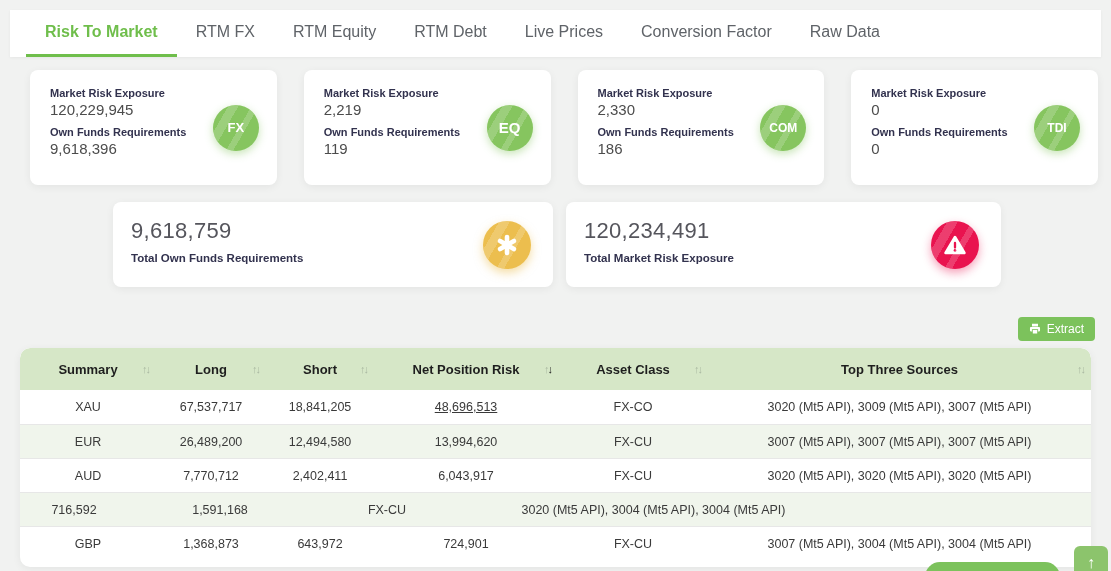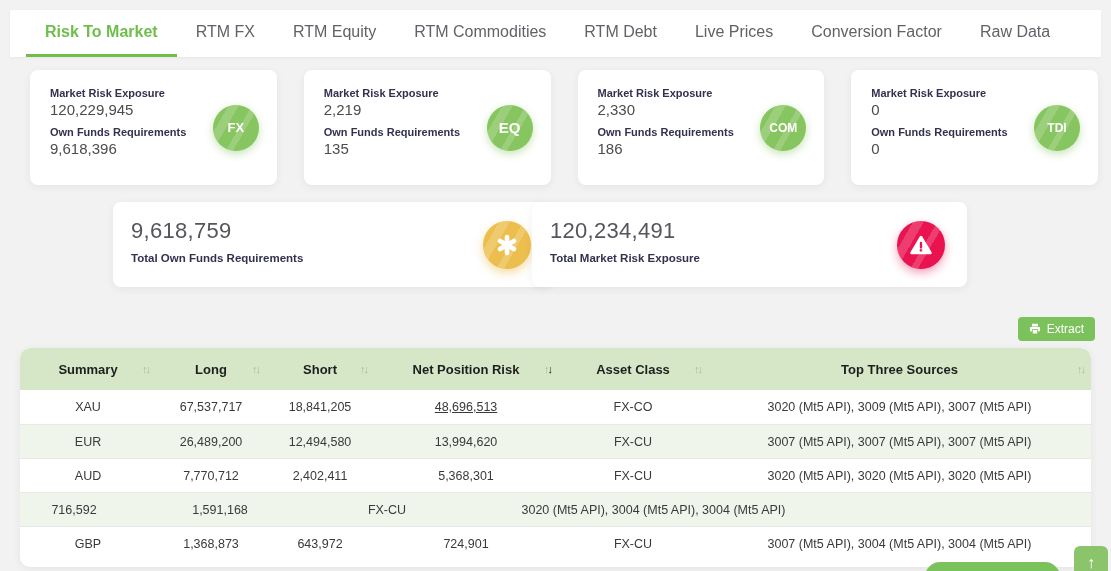--- a/index.html
+++ b/index.html
@@ -87,42 +87,41 @@
   }
   svg{display:block;}
 </style>
 </head>
 <body>
 
 <nav class="tabbar">
     <div class="tab active">Risk To Market</div>
     <div class="tab">RTM FX</div>
     <div class="tab">RTM Equity</div>
-    <div class="tab">RTM Commodities</div>
     <div class="tab">RTM Debt</div>
     <div class="tab">Live Prices</div>
     <div class="tab">Conversion Factor</div>
     <div class="tab">Raw Data</div>
   </nav>
 
 <div class="row1">
     <div class="xcard">
       <div class="xlabel">Market Risk Exposure</div>
       <div class="xvalue">120,229,945</div>
       <div class="xlabel">Own Funds Requirements</div>
       <div class="xvalue">9,618,396</div>
       <div class="badge" style="font-size: 13px;">
         <span style="position: relative; z-index: 1;">FX</span>
       </div>
     </div>
     <div class="xcard">
       <div class="xlabel">Market Risk Exposure</div>
       <div class="xvalue">2,219</div>
       <div class="xlabel">Own Funds Requirements</div>
-      <div class="xvalue">135</div>
+      <div class="xvalue">119</div>
       <div class="badge" style="font-size: 15px;">
         <span style="position: relative; z-index: 1;">EQ</span>
       </div>
     </div>
     <div class="xcard">
       <div class="xlabel">Market Risk Exposure</div>
       <div class="xvalue">2,330</div>
       <div class="xlabel">Own Funds Requirements</div>
       <div class="xvalue">186</div>
       <div class="badge" style="font-size: 12px;">
@@ -147,21 +146,21 @@
     <svg width="22" height="22" viewBox="0 0 22 22">
       <g stroke="#fff" stroke-width="4.6" stroke-linecap="round">
         <line x1="11" y1="3" x2="11" y2="19"></line>
         <line x1="4.1" y1="7" x2="17.9" y2="15"></line>
         <line x1="17.9" y1="7" x2="4.1" y2="15"></line>
       </g>
     </svg>
   </div>
 </div>
 
-<div class="scard" style="left:532px;width:435px;">
+<div class="scard" style="left:566px;width:435px;">
   <div class="svalue">120,234,491</div>
   <div class="slabel">Total Market Risk Exposure</div>
   <div class="bigicon red">
     <svg width="24" height="24" viewBox="0 0 24 24">
       <path d="M12 4 L21.5 20 H2.5 Z" fill="#fff" stroke="#fff" stroke-width="2.5" stroke-linejoin="round"></path>
       <line x1="12" y1="10" x2="12" y2="14.6" stroke="#e9134f" stroke-width="2.3" stroke-linecap="round"></line>
       <circle cx="12" cy="17.4" r="1.35" fill="#e9134f"></circle>
     </svg>
   </div>
 </div>
@@ -218,21 +217,21 @@
         <div class="td" style="width: 110px;">26,489,200</div>
         <div class="td" style="width: 108px;">12,494,580</div>
         <div class="td" style="width: 184px;">13,994,620</div>
         <div class="td" style="width: 150px;">FX-CU</div>
         <div class="td" style="width: 383px;">3007 (Mt5 API), 3007 (Mt5 API), 3007 (Mt5 API)</div>
       </div>
       <div class="tr">
         <div class="td" style="width: 136px;">AUD</div>
         <div class="td" style="width: 110px;">7,770,712</div>
         <div class="td" style="width: 108px;">2,402,411</div>
-        <div class="td" style="width: 184px;">5,368,301</div>
+        <div class="td" style="width: 184px;">6,043,917</div>
         <div class="td" style="width: 150px;">FX-CU</div>
         <div class="td" style="width: 383px;">3020 (Mt5 API), 3020 (Mt5 API), 3020 (Mt5 API)</div>
       </div>
       <div class="tr stripe">
         <div class="td" style="width: 108px;">716,592</div>
         <div class="td" style="width: 184px;">1,591,168</div>
         <div class="td" style="width: 150px;">FX-CU</div>
         <div class="td" style="width: 383px;">3020 (Mt5 API), 3004 (Mt5 API), 3004 (Mt5 API)</div>
       </div>
       <div class="tr">

